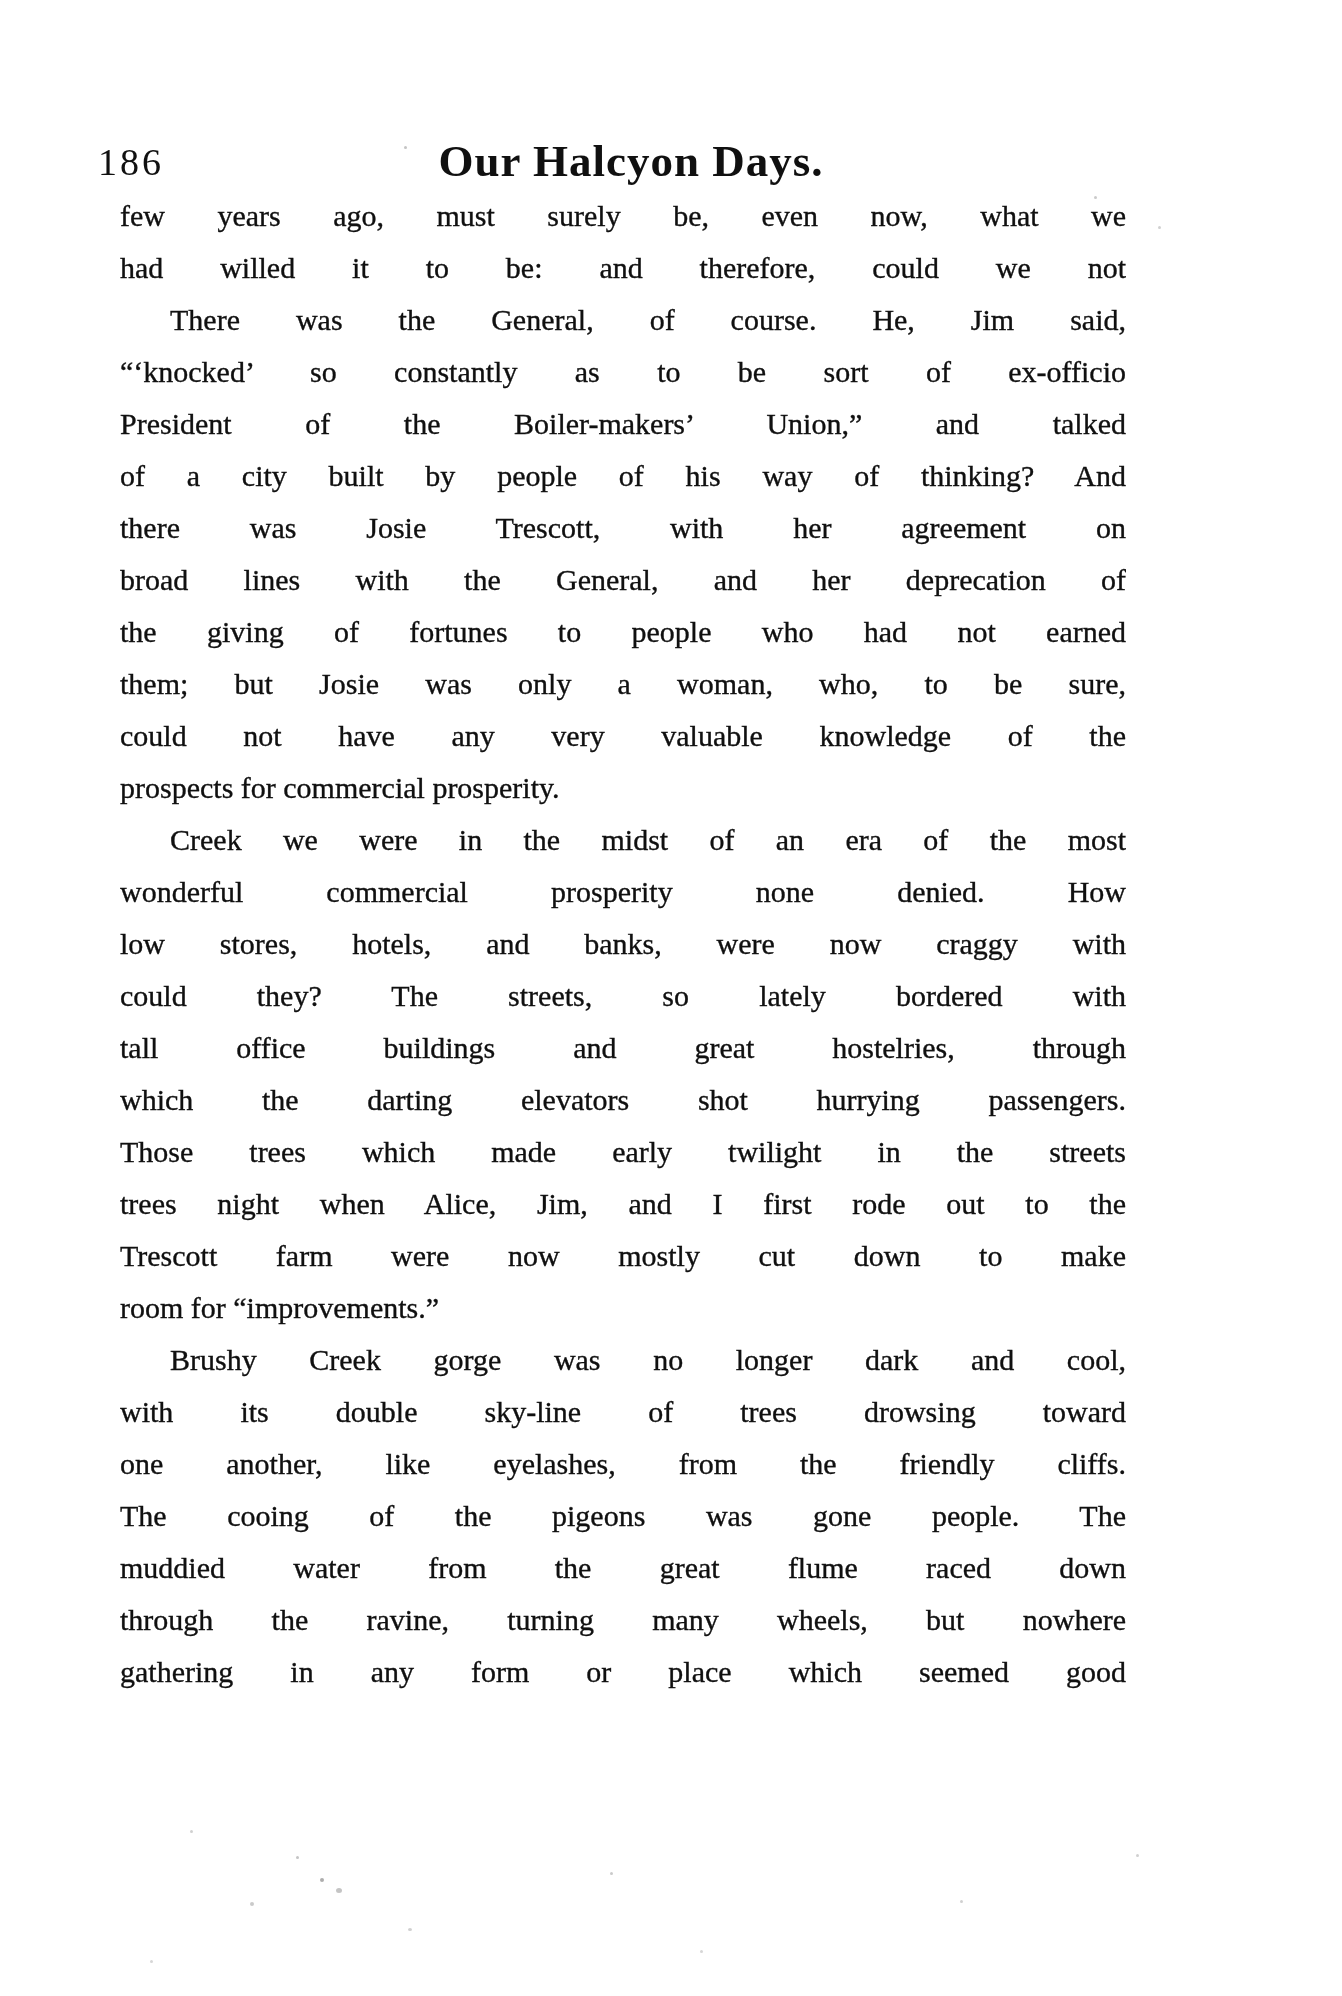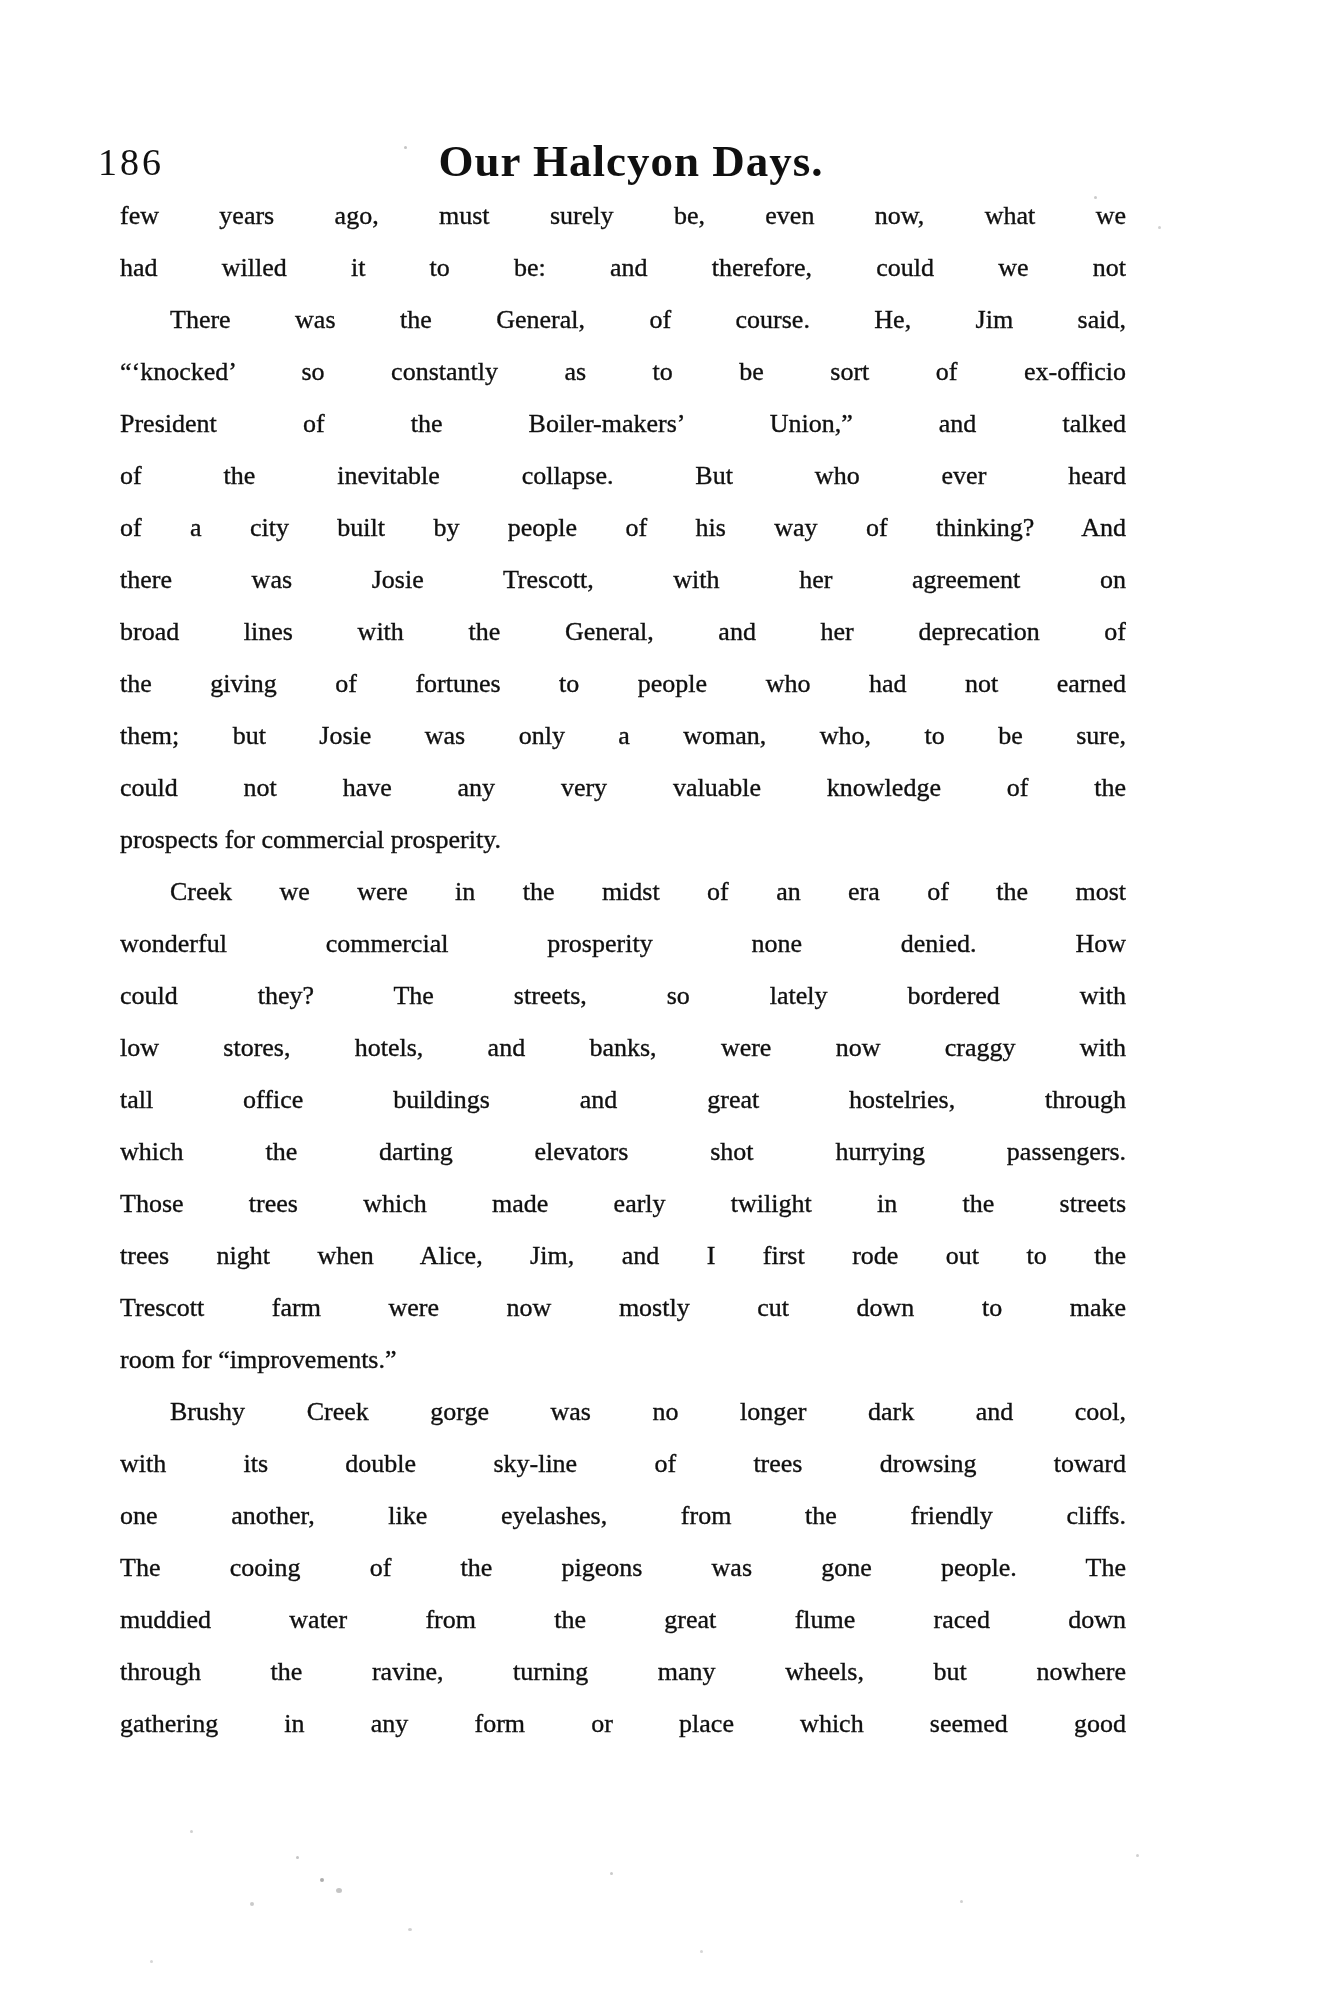--- a/index.html
+++ b/index.html
@@ -41,21 +41,21 @@
     text-align: center;
     font-size: 45px;
     font-weight: bold;
     line-height: 66px;
     letter-spacing: 1px;
   }
   .page-text {
     top: 190px;
   }
   .line {
-    font-size: 26px;
+    font-size: 30px;
     line-height: 52px;
     height: 52px;
     text-align: justify;
     text-align-last: justify;
     -webkit-text-stroke: 0.35px currentColor;
     white-space: nowrap-none; 
     overflow: hidden;
   }
   .line.end {
     text-align-last: left;
@@ -93,32 +93,31 @@
     <span class="page-number">186</span>
     <h1 class="running-title">Our Halcyon Days.</h1>
   </header>
 
   <main class="column page-text">
     <div class="line">few years ago, must surely be, even now, what we</div>
     <div class="line">had willed it to be: and therefore, could we not</div>
     <div class="line ind">There was the General, of course. He, Jim said,</div>
     <div class="line">“‘knocked’ so constantly as to be sort of ex-officio</div>
     <div class="line">President of the Boiler-makers’ Union,” and talked</div>
-    <div class="line">of the inevitable collapse. But who ever heard</div>
     <div class="line">of a city built by people of his way of thinking? And</div>
     <div class="line">there was Josie Trescott, with her agreement on</div>
     <div class="line">broad lines with the General, and her deprecation of</div>
     <div class="line">the giving of fortunes to people who had not earned</div>
     <div class="line">them; but Josie was only a woman, who, to be sure,</div>
     <div class="line">could not have any very valuable knowledge of the</div>
     <div class="line end">prospects for commercial prosperity.</div>
     <div class="line ind">Creek we were in the midst of an era of the most</div>
     <div class="line">wonderful commercial prosperity none denied. How</div>
+    <div class="line">low stores, hotels, and banks, were now craggy with</div>
     <div class="line">could they? The streets, so lately bordered with</div>
-    <div class="line">low stores, hotels, and banks, were now craggy with</div>
     <div class="line">tall office buildings and great hostelries, through</div>
     <div class="line">which the darting elevators shot hurrying passengers.</div>
     <div class="line">Those trees which made early twilight in the streets</div>
     <div class="line">trees night when Alice, Jim, and I first rode out to the</div>
     <div class="line">Trescott farm were now mostly cut down to make</div>
     <div class="line end">room for “improvements.”</div>
     <div class="line ind">Brushy Creek gorge was no longer dark and cool,</div>
     <div class="line">with its double sky-line of trees drowsing toward</div>
     <div class="line">one another, like eyelashes, from the friendly cliffs.</div>
     <div class="line">The cooing of the pigeons was gone people. The</div>

